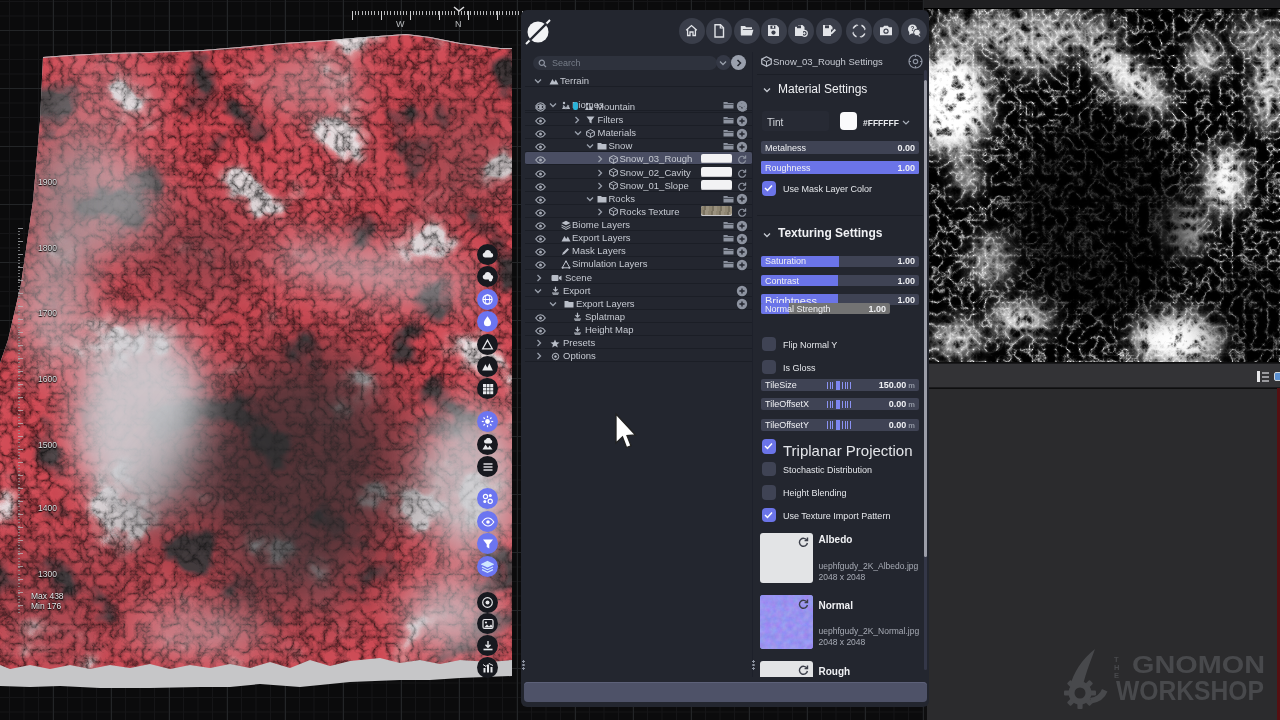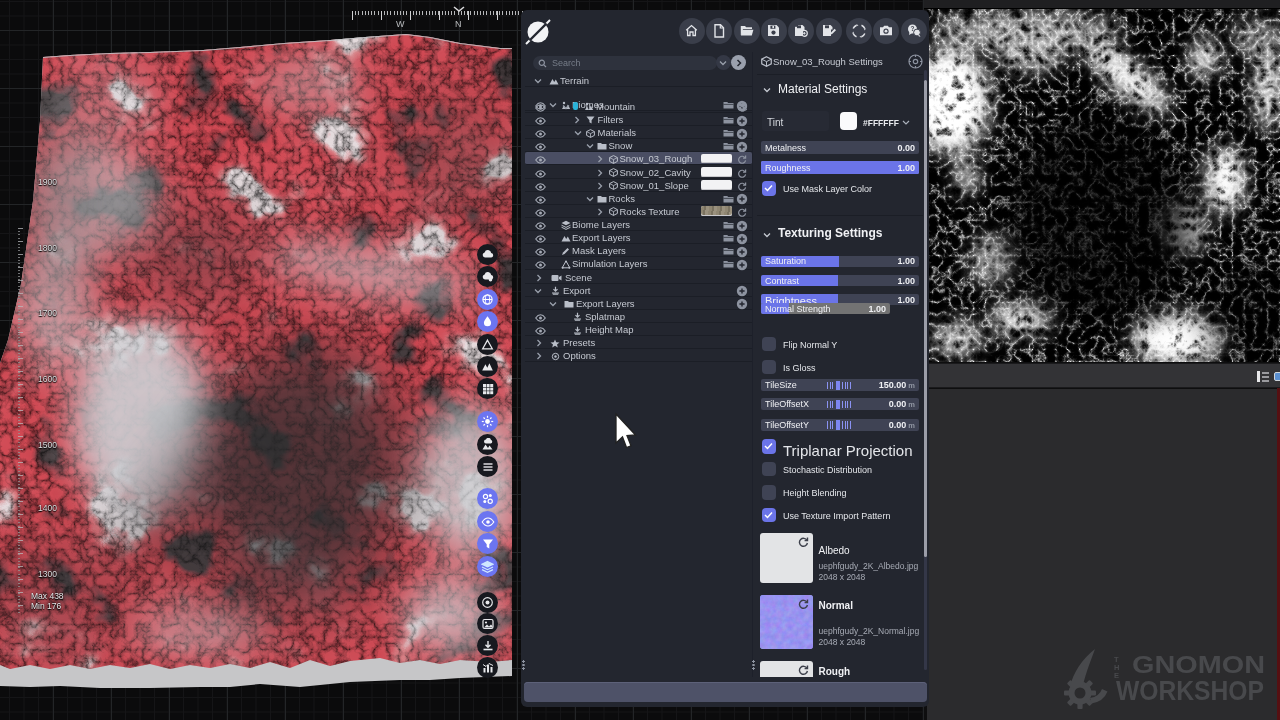--- a/index.html
+++ b/index.html
@@ -947,21 +947,21 @@
             <path d="M1,4 L3.5,6.5 8,1.5" stroke="#fff" stroke-width="1.5" fill="none"></path>
           </svg>
         </div>
         <div class="abs" style="left:26px;top:458.9px;font-size:9px;color:#e4e6ea">Use Texture Import Pattern</div>
       <div class="abs" style="left:3.4px;top:480.5px;width:52.3px;height:50.6px;border-radius:3px;background:#e3e4e6">
           <svg class="abs" style="left:38px;top:3px" width="11" height="11" viewBox="0 0 11 11">
             <path d="M9,4.4 A4,4 0 1 0 9.4,7" fill="none" stroke="#3c3f4a" stroke-width="1.4"></path>
             <path d="M9.5,1.6 V4.6 H6.6" fill="none" stroke="#3c3f4a" stroke-width="1.4"></path>
           </svg>
         </div>
-      <div class="abs" style="left:61.5px;top:493px;font-size:10px;font-weight:normal;color:#f0f1f4">Albedo</div>
+      <div class="abs" style="left:61.5px;top:482px;font-size:10px;font-weight:bold;color:#f0f1f4">Albedo</div>
       <div class="abs" style="left:61.5px;top:509px;font-size:8.5px;color:#a7abb5">uephfgudy_2K_Albedo.jpg</div>
       <div class="abs" style="left:61.5px;top:520px;font-size:8.5px;color:#a7abb5">2048 x 2048</div>
       <div class="abs" style="left:3.4px;top:543px;width:52.3px;height:53.7px;border-radius:3px;overflow:hidden;background:#9693ee">
   <svg width="53" height="54">
             <defs>
               <filter id="fnorm" x="0" y="0" width="100%" height="100%" color-interpolation-filters="sRGB">
   <feTurbulence type="fractalNoise" baseFrequency="0.18" numOctaves="3" seed="9"></feTurbulence>
   <feComponentTransfer>
                   <feFuncR type="table" tableValues="0.52 0.60 0.68"></feFuncR>
                   <feFuncG type="table" tableValues="0.50 0.58 0.66"></feFuncG>

